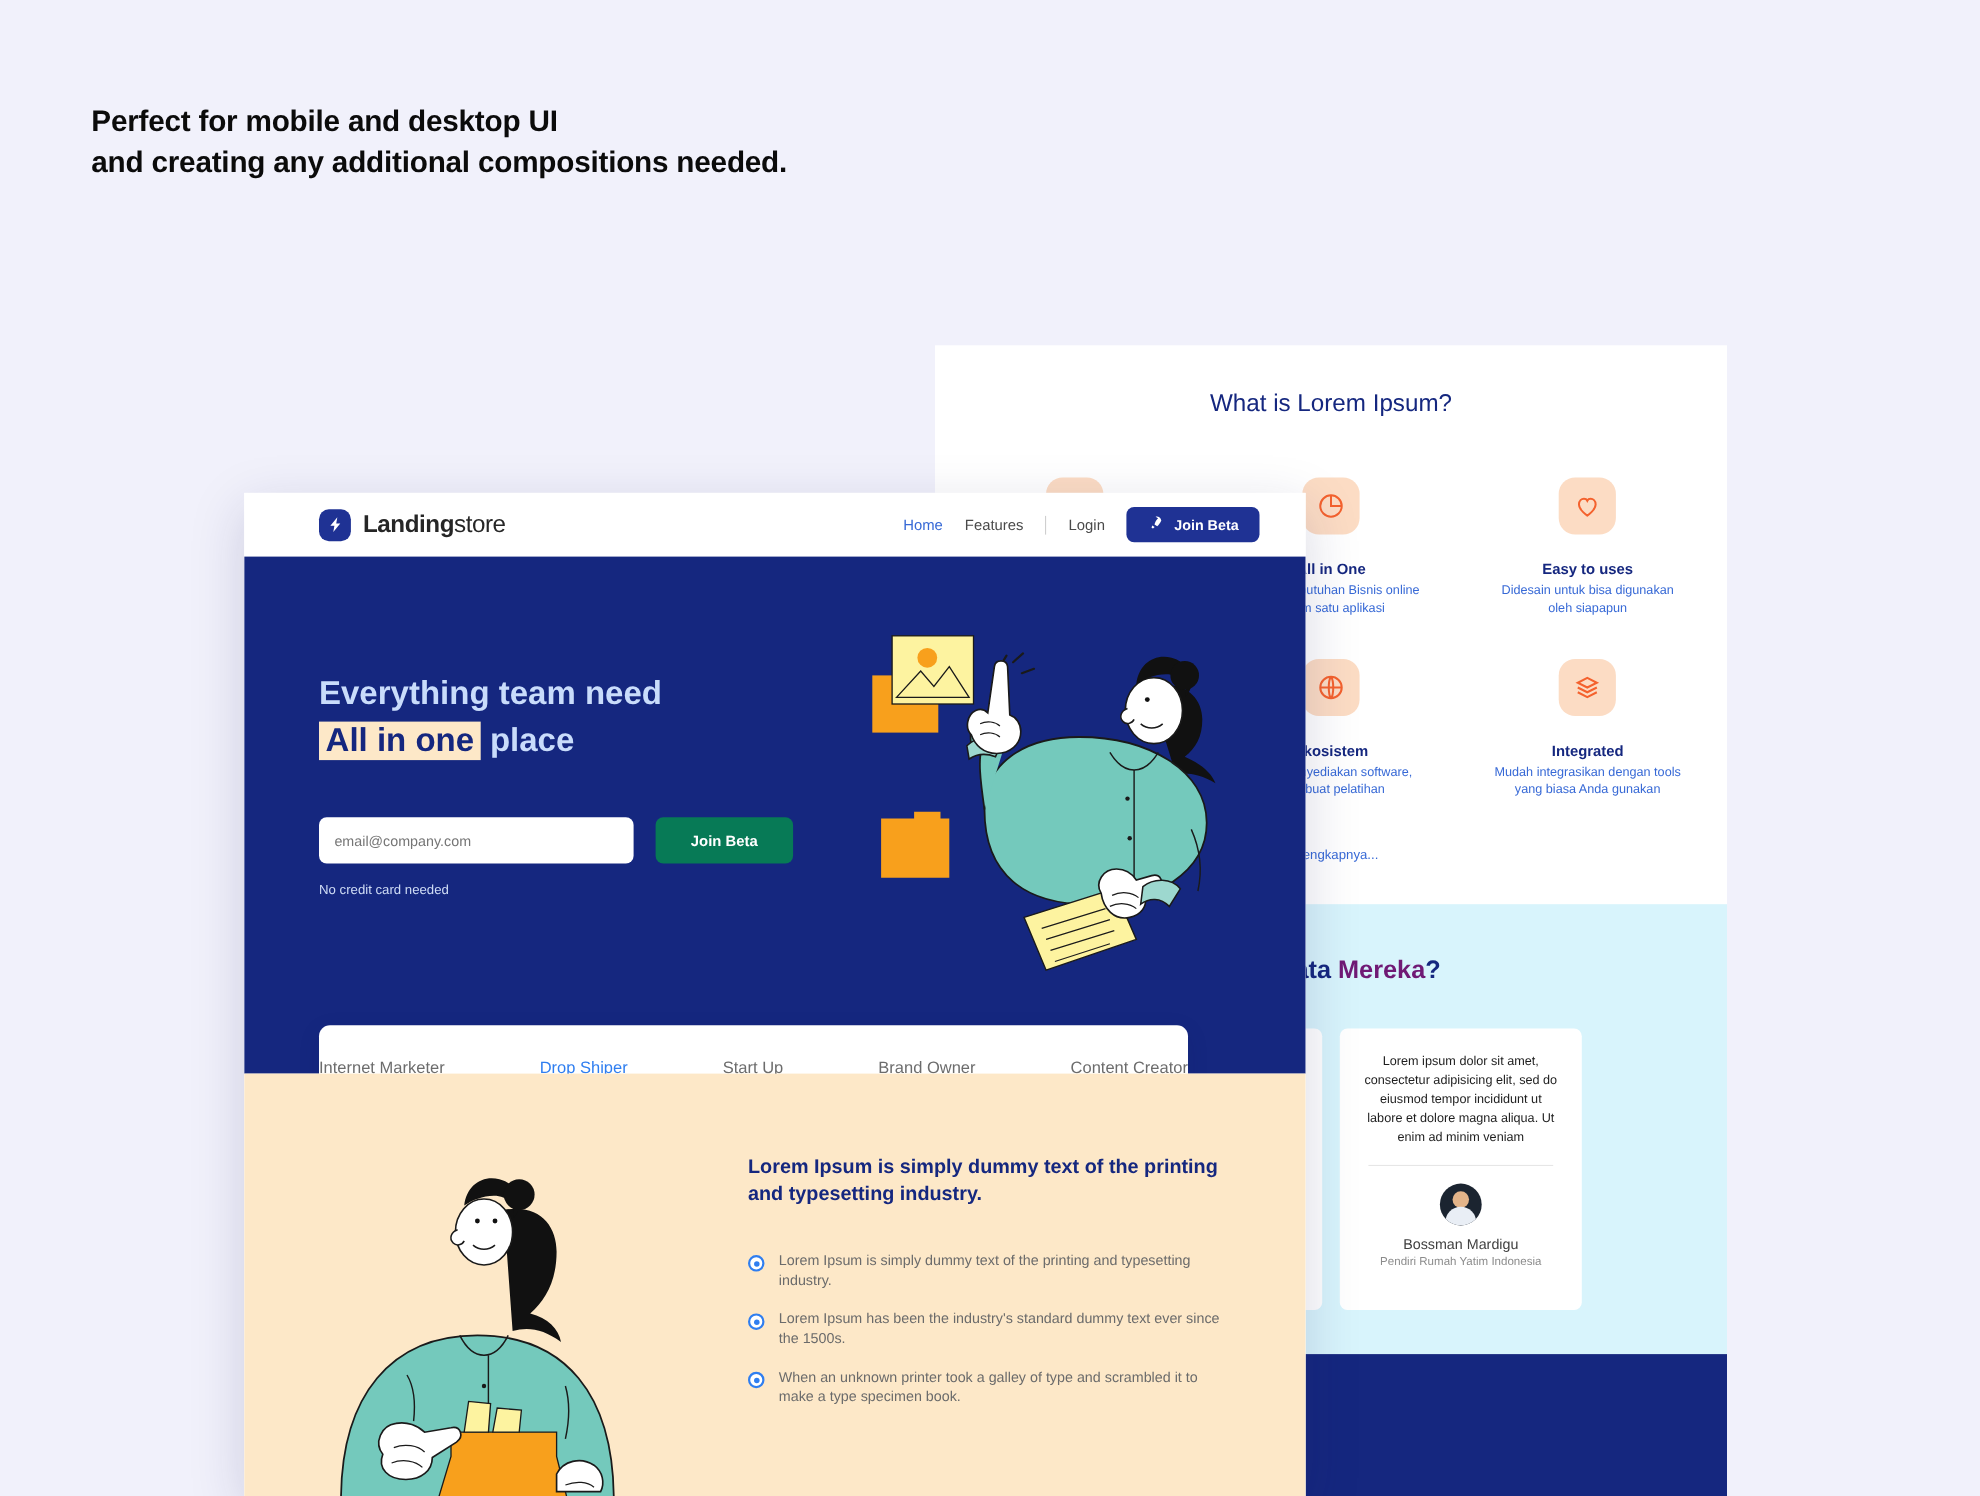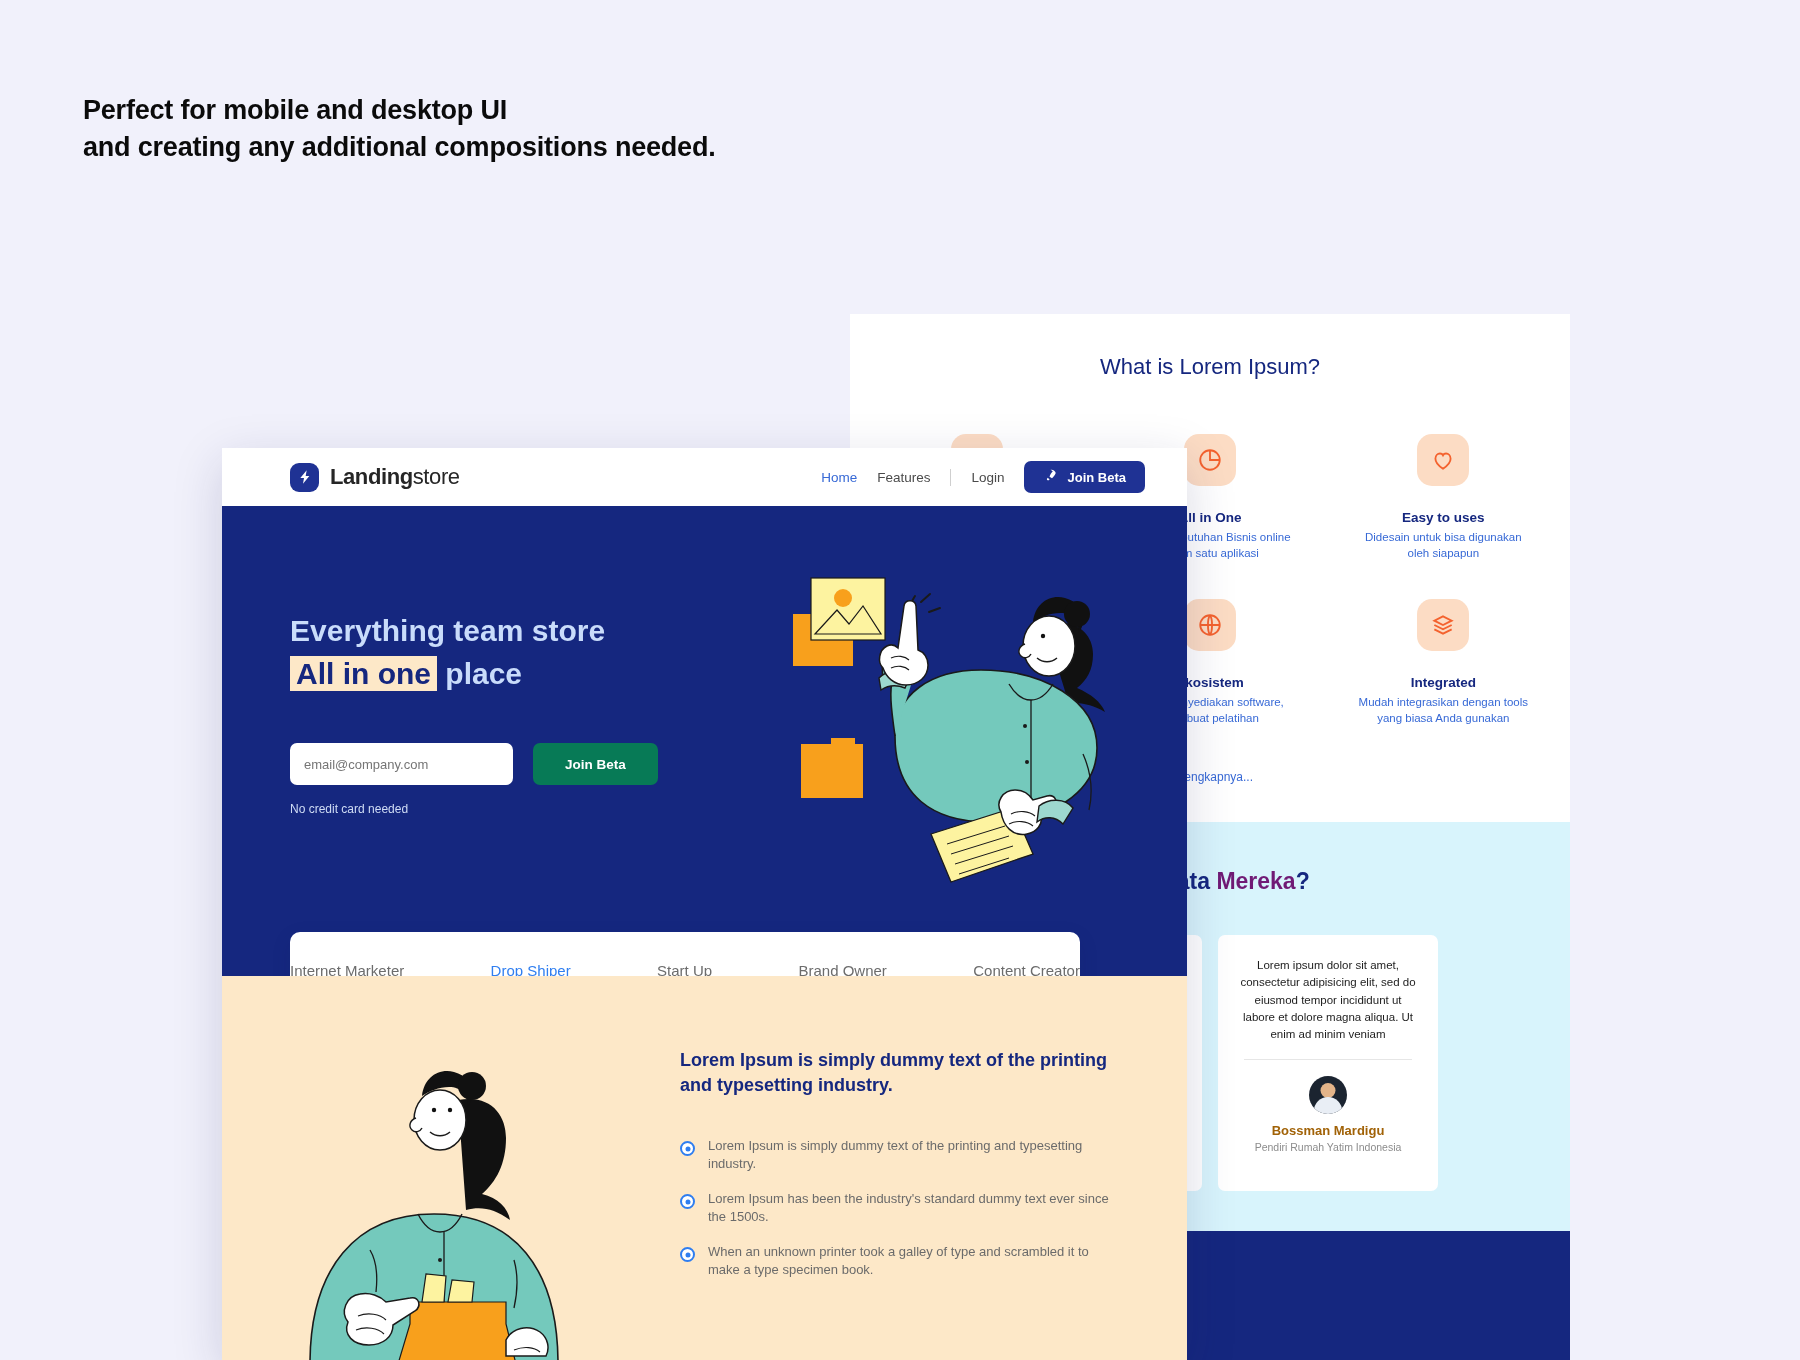--- a/index.html
+++ b/index.html
@@ -60,21 +60,21 @@
     width:38px;height:38px;border-radius:50%;margin:0 auto 9px auto;position:relative;overflow:hidden;
   }
   .av1{background:#f0c93b;}
   .av2{background:#1b2430;}
   .av-head{position:absolute;left:50%;top:7px;transform:translateX(-50%);
     width:15px;height:15px;border-radius:50%;background:#f6d2b0;}
   .av-body{position:absolute;left:50%;bottom:0;transform:translateX(-50%);
     width:28px;height:17px;border-radius:14px 14px 0 0;background:#23324a;}
   .av2 .av-body{background:#e9eef5;}
   .av2 .av-head{background:#e3b489;}
-  .testi-name{font-size:13px;font-weight:bold;color:#a16207;}
+  .testi-name{font-size:13px;font-weight:normal;color:#404040;}
   .testi-role{font-size:10.5px;color:#8c8c8c;margin-top:3px;}
 
   .bm-cta{background:#15277f;padding:46px 0 46px 0;}
   .bm-cta-title{
     font-size:22px;font-weight:bold;color:#a8c6f5;line-height:1.33;
     padding-left:46px;white-space:pre-line;margin:0;
   }
 
   
   .front-mock{
@@ -112,21 +112,21 @@
   }
   .hero-left{padding-top:104px;width:470px;}
   .hero-h1{
     font-size:30px;font-weight:bold;color:#c9dcfb;line-height:1.42;margin:0;
   }
   .hero-h1 .hl{
     background:#fde8c8;color:#15277f;padding:1px 6px;
   }
   .hero-form{display:flex;gap:20px;margin-top:48px;}
   .hero-input{
-    width:223px;height:42px;background:#fff;border:none;border-radius:7px;
+    width:286px;height:42px;background:#fff;border:none;border-radius:7px;
     font-size:13px;color:#8f8f8f;padding:0 14px;box-sizing:border-box;
     font-family:"Liberation Sans", sans-serif;
   }
   .hero-btn{
     height:42px;padding:0 32px;background:#077a56;color:#fff;border:none;border-radius:7px;
     font-size:13.5px;font-weight:bold;cursor:pointer;font-family:"Liberation Sans", sans-serif;
   }
   .hero-note{font-size:12px;color:#cfdcf5;margin-top:17px;}
   .hero-art{position:absolute;right:20px;top:60px;width:380px;height:330px;}
 
@@ -301,21 +301,21 @@
               <path d="M6.5 14.5l3 3-2.8 1.6-1.8-1.8 1.6-2.8z" transform="rotate(-12 12 12)"></path>
             </svg></span>
         <span>Join Beta</span>
       </button>
     </div>
   </div>
 
   <div class="hero">
     <div class="hero-left">
       <h1 class="hero-h1">
-        <span>Everything team store</span><br>
+        <span>Everything team need</span><br>
         <span class="hl">All in one</span> <span>place</span>
       </h1>
       <div class="hero-form">
         <input class="hero-input" placeholder="email@company.com" style="">
         <button class="hero-btn">Join Beta</button>
       </div>
       <div class="hero-note">No credit card needed</div>
     </div>
 
     <div class="hero-art">

